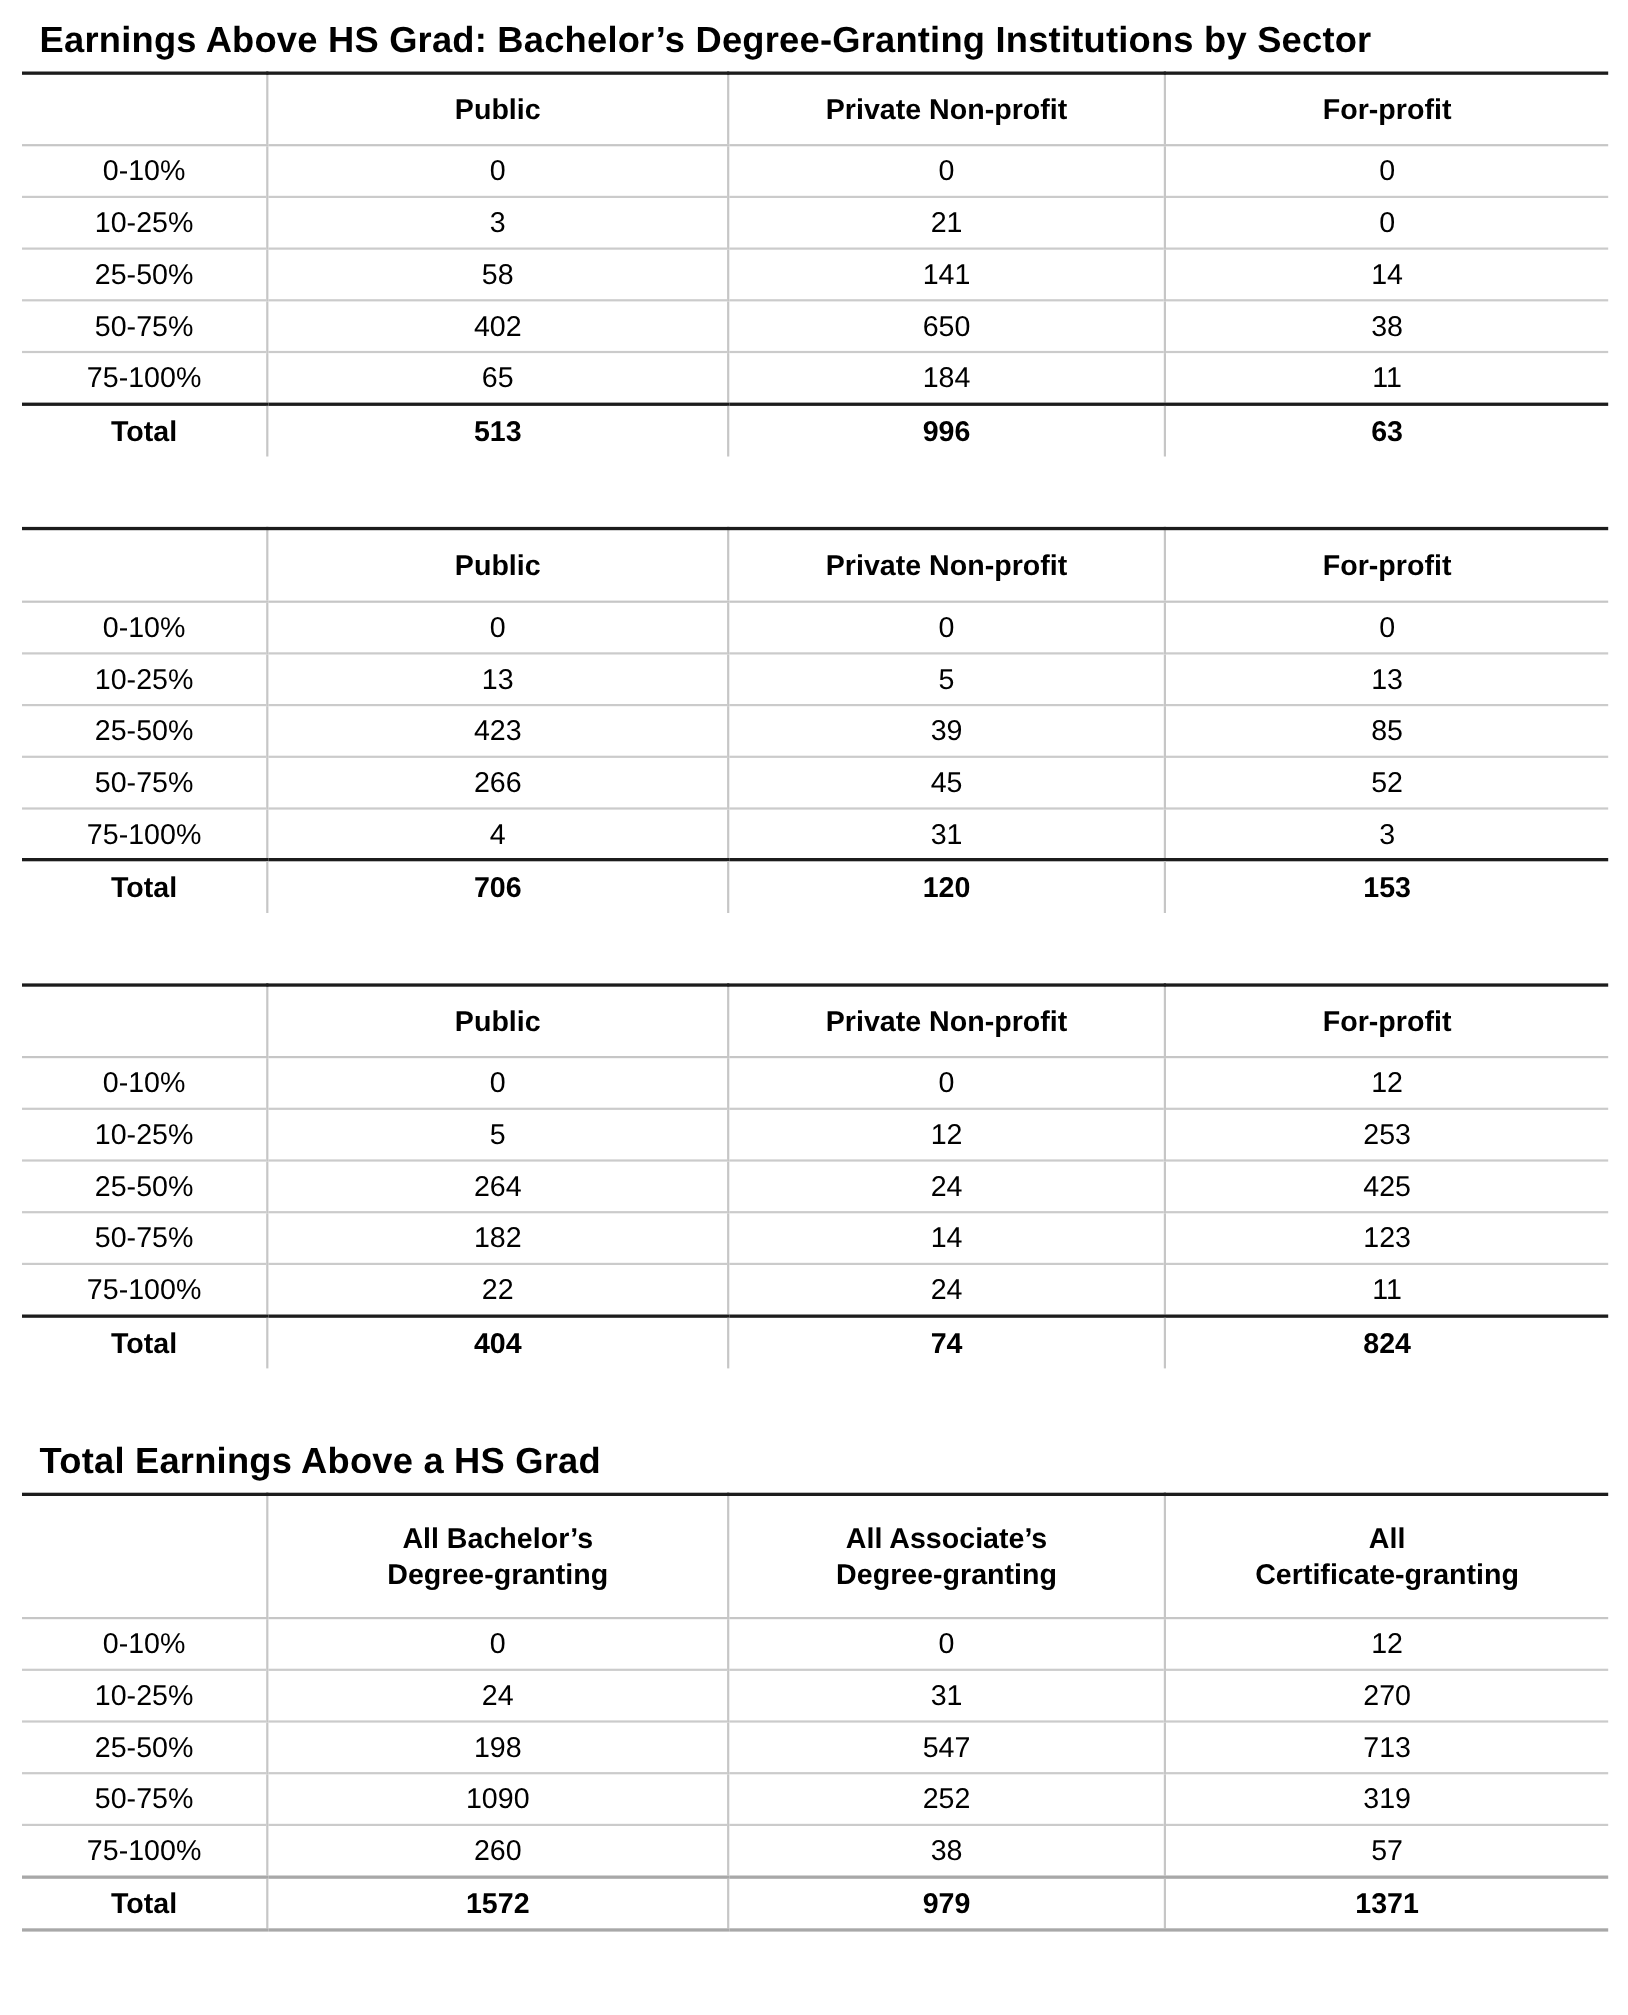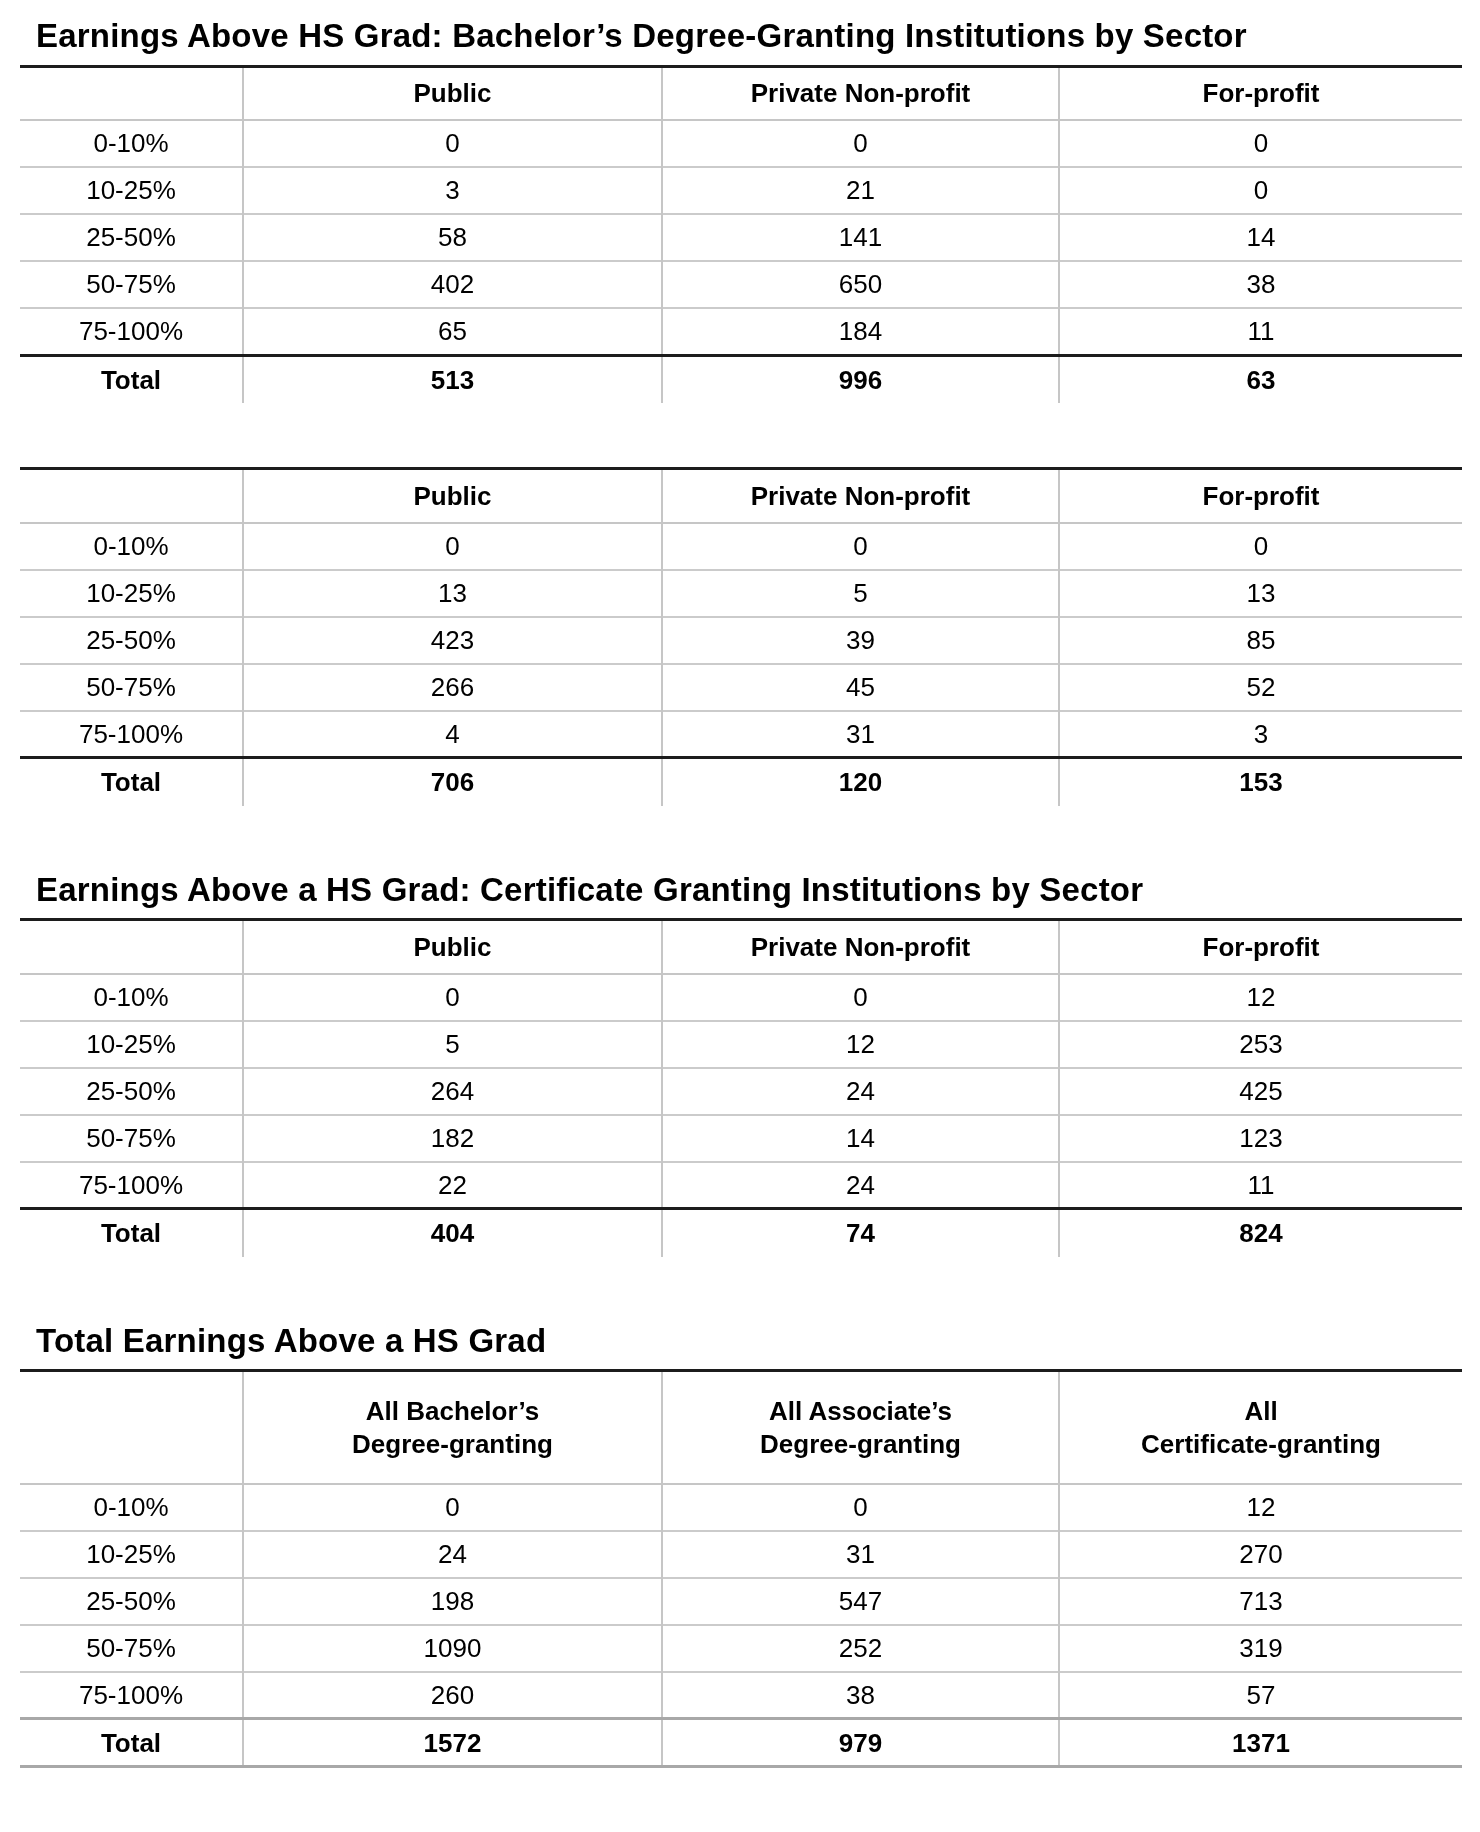--- a/index.html
+++ b/index.html
@@ -38,21 +38,21 @@
     vertical-align: middle;
     padding: 2px 6px;
     white-space: pre-line;
     line-height: 1.25;
   }
   
   table.data-table tr > *:not(:first-child) {
     border-left: 2px solid #c6c6c6;
   }
   
-  table.data-table thead tr { height: 54px; }
+  table.data-table thead tr { height: 66px; }
   table.data-table thead th { font-weight: bold; }
   table.data-table thead tr > * { border-bottom: 2px solid #c6c6c6; }
   
   table.data-table tbody tr { height: 47px; }
   table.data-table tbody td,
   table.data-table tbody th { font-weight: normal; }
   table.data-table tbody tr:not(:first-child) > * { border-top: 2px solid #cbcbcb; }
   
   table.data-table tfoot tr { height: 48px; }
   table.data-table tfoot th,
@@ -180,21 +180,20 @@
           <tr>
             <th>Total</th>
             <td>706</td>
             <td>120</td>
             <td>153</td>
           </tr>
         </tfoot>
       </table>
     </section>
     <section class="table-section">
-      <h2 class="table-title">Earnings Above a HS Grad: Certificate Granting Institutions by Sector</h2>
       <table class="data-table">
         <colgroup>
           <col style="width: 223px;">
           <col style="width: 419px;">
           <col style="width: 397px;">
           <col style="width: 403px;">
         </colgroup>
         <thead>
           <tr>
             <th class="corner"></th>

